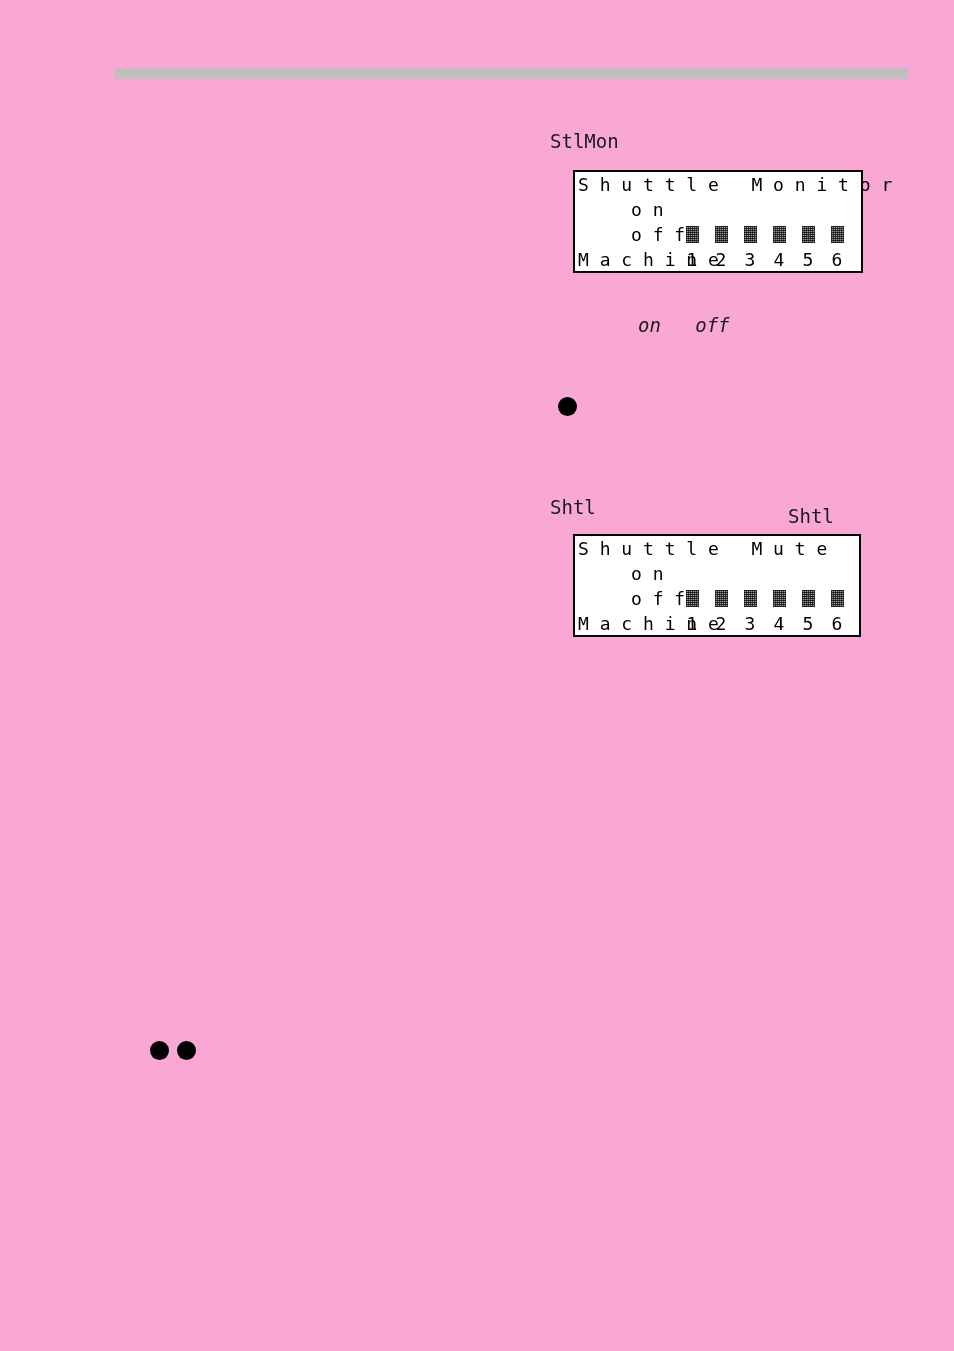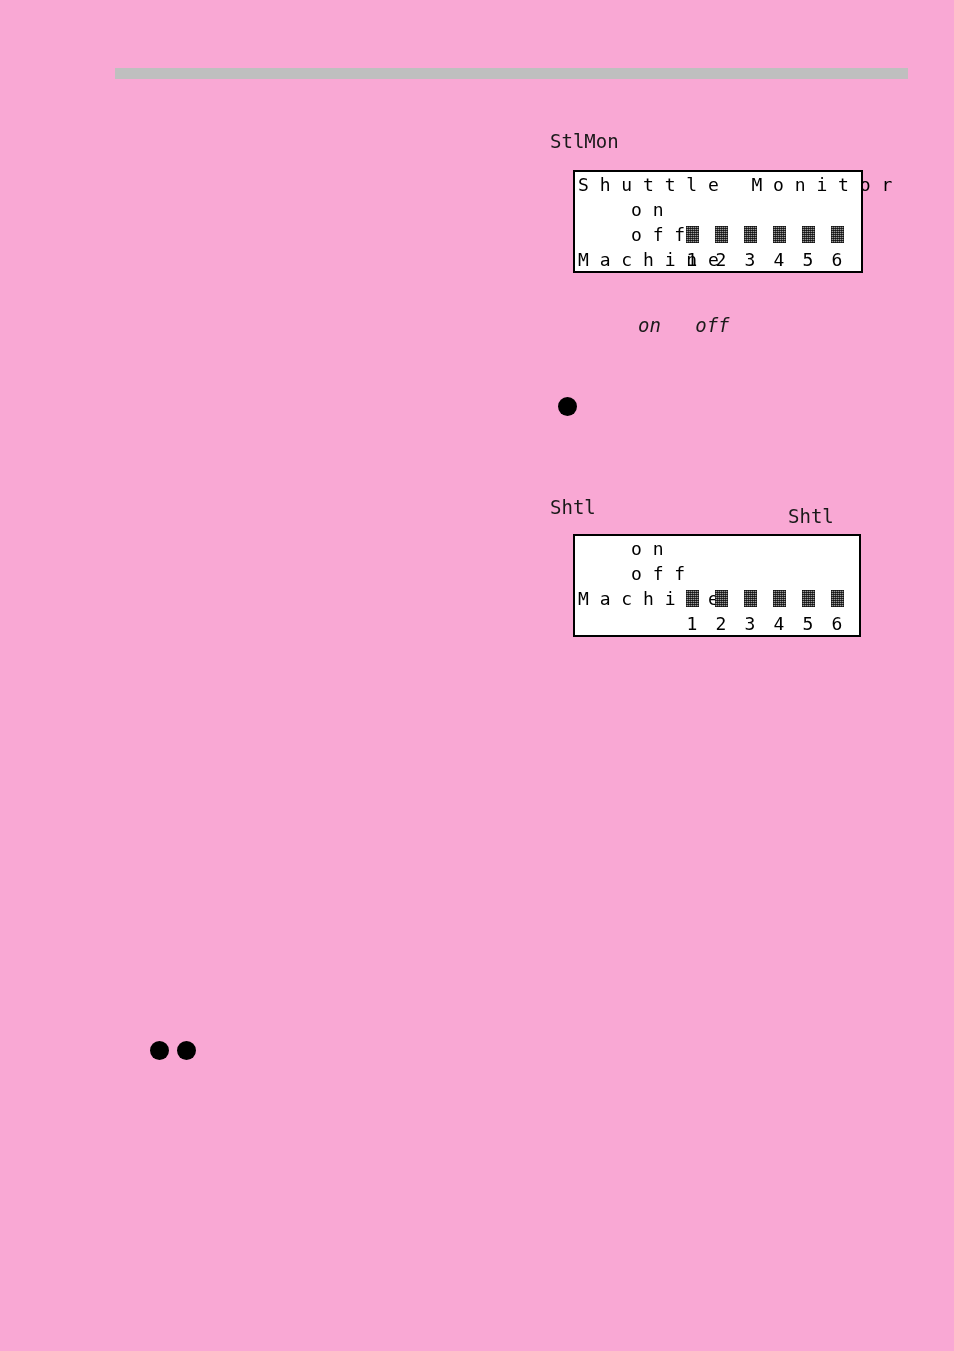--- a/index.html
+++ b/index.html
@@ -142,20 +142,21 @@
   <div class="caption" style="left:638px; top:314px;font-style:italic;">on   off</div>
 
   <div class="bullet" style="left:558px; top:397px;"></div>
 
   <div class="caption" style="left:788px; top:474px;margin-top:31px;">Shtl</div>
 
   <div class="caption" style="left:550px; top:496px;">Shtl</div>
 
   <div class="lcd" id="lcd-2" style="left:573px; top:534px; width:288px; height:103px;">
 
+    <div class="lcd-line" style="top:0px;">S h u t t l e   M u t e</div>
 
     <div class="lcd-line" style="top:0px; padding-left:56px;">o n</div>
 
     <div class="lcd-line" style="top:0px; padding-left:56px;">o f f</div>
 
     <div class="lcd-line" style="top:0px;">M a c h i n e</div>
 
     <div class="lcd-cells">
       <span class="blk" style="left:111px; top:54px;"></span>
       <span class="blk" style="left:140px; top:54px;"></span>

